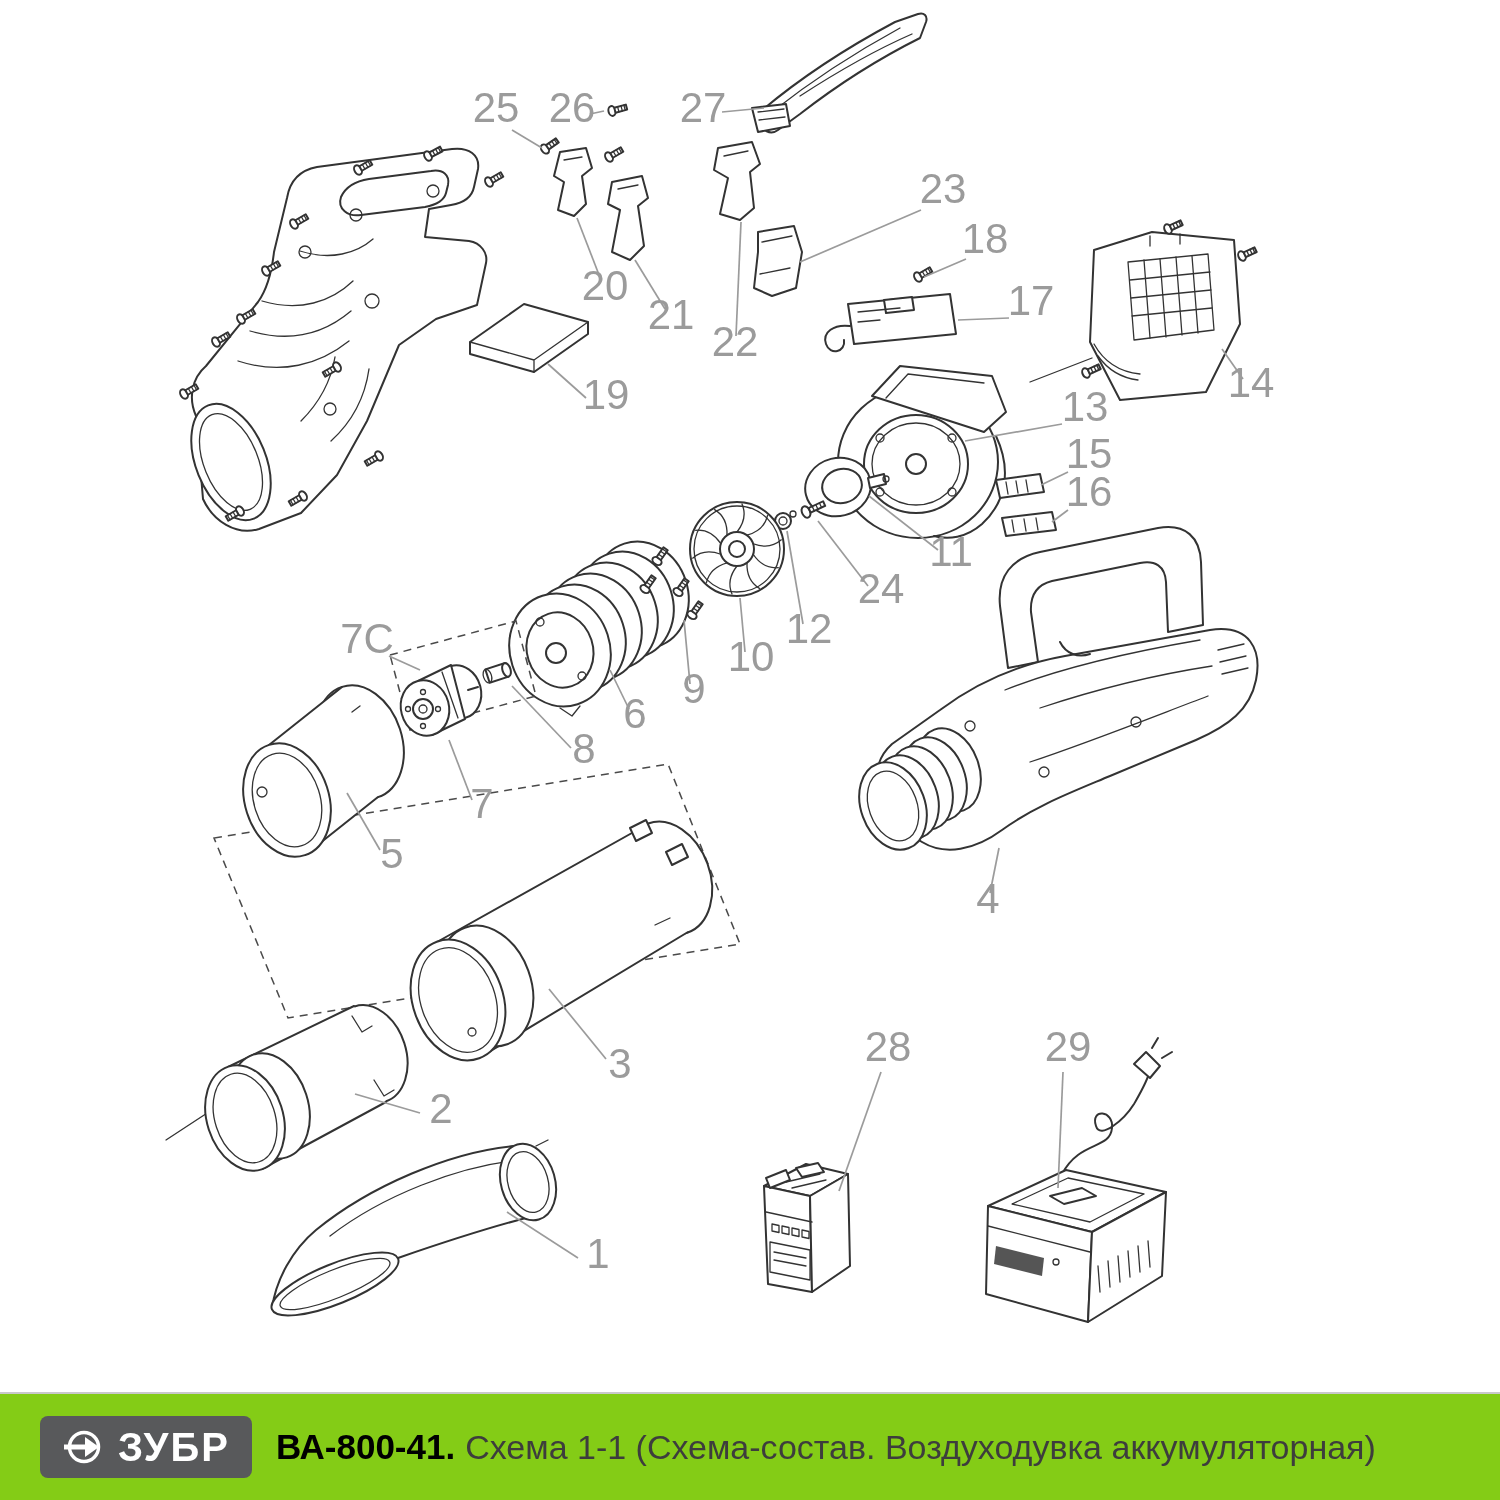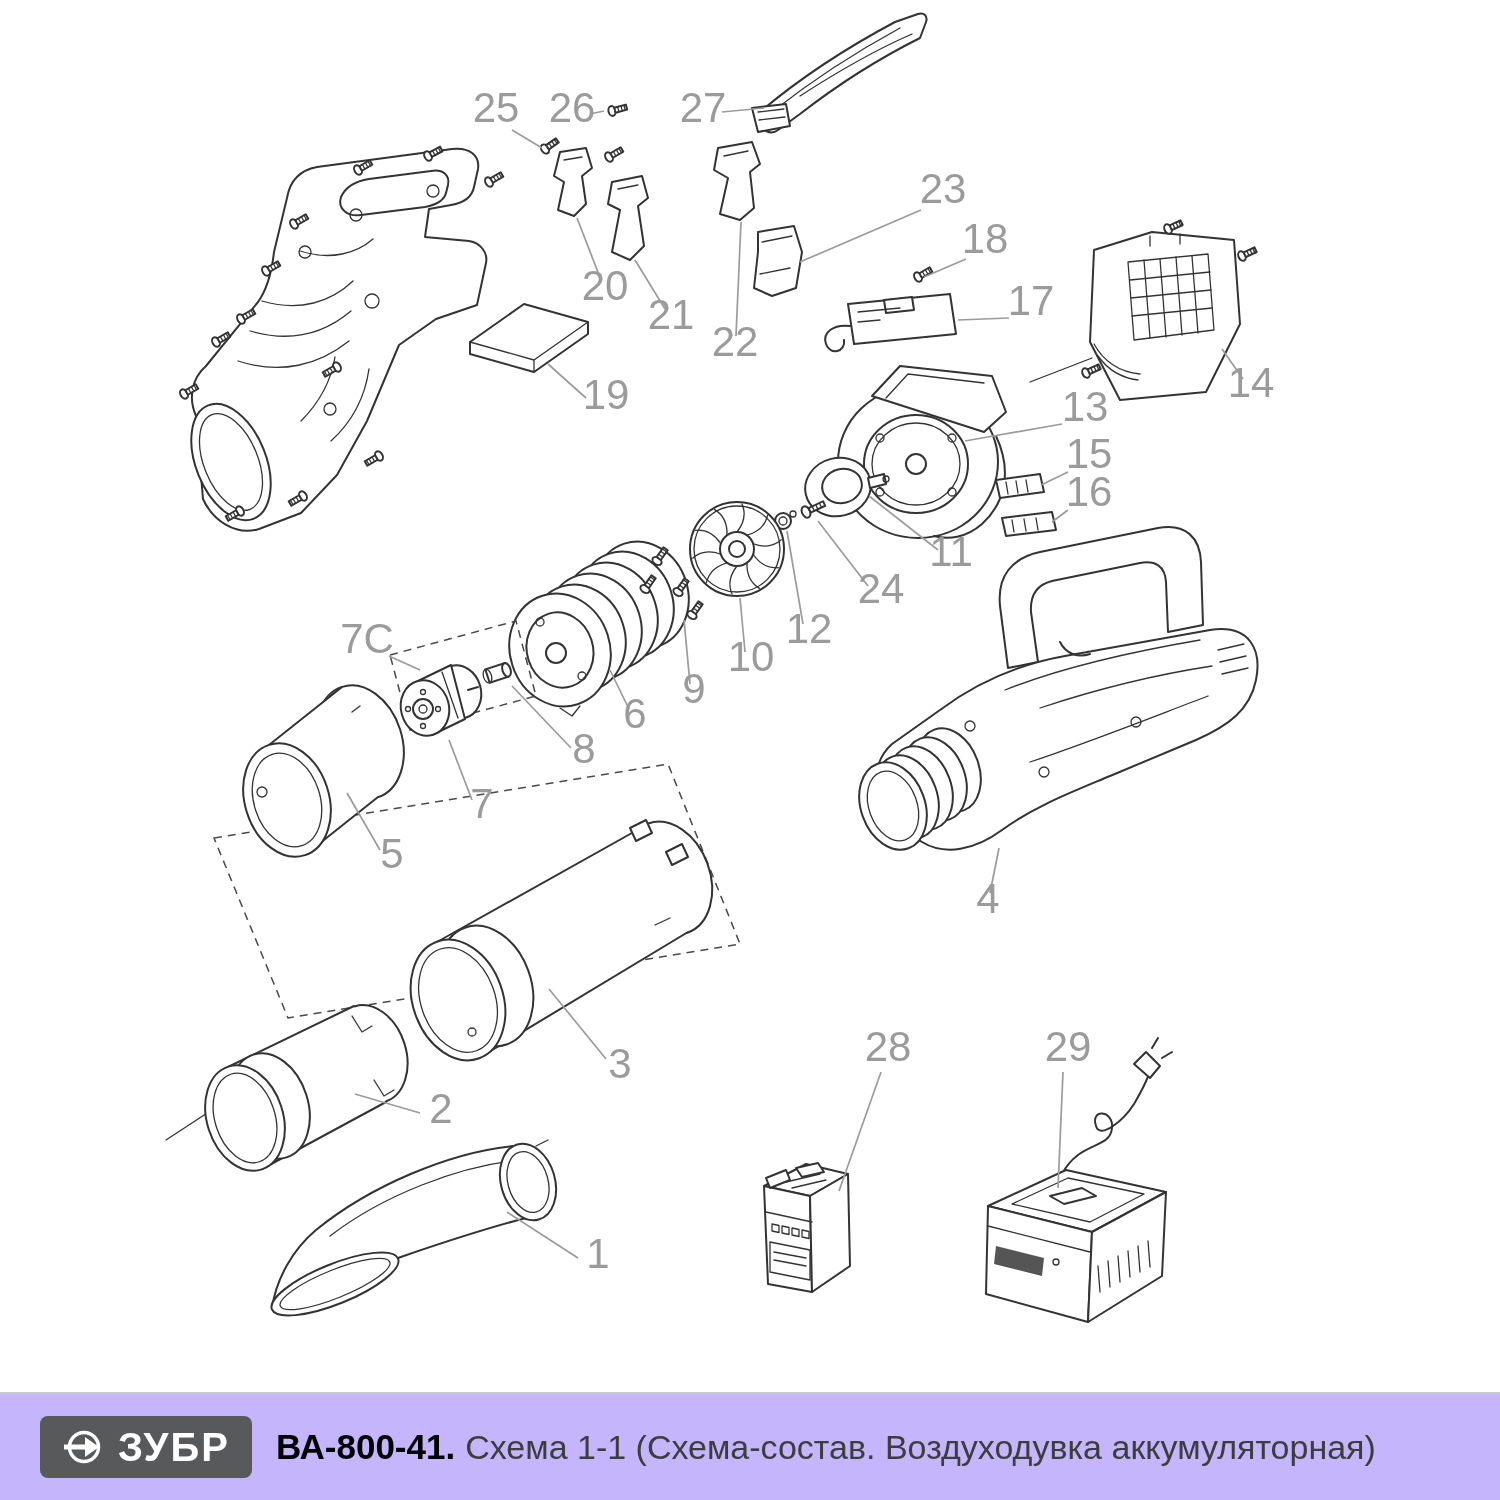--- a/index.html
+++ b/index.html
@@ -11,21 +11,21 @@
   .ln{fill:none;stroke:#333;stroke-width:2;stroke-linecap:round;stroke-linejoin:round;}
   .fw{fill:#fff;stroke:#333;stroke-width:2;stroke-linejoin:round;}
   .thin{stroke-width:1.3;}
   .dash{fill:none;stroke:#4a4a4a;stroke-width:1.5;stroke-dasharray:8 6;}
   .leader{fill:none;stroke:#9b9b9b;stroke-width:1.7;}
   .plabel{fill:#9b9b9b;font-size:42px;text-anchor:middle;
           font-family:"Liberation Sans",sans-serif;}
   .dark{fill:#555;stroke:none;}
   
   .footer{position:absolute;left:0;bottom:0;width:1500px;height:108px;
-          border-top:2px solid #c9c9c9;background:#c4b5fd;display:flex;
+          border-top:2px solid #c9c9c9;background:#84cc16;display:flex;
           align-items:center;padding-left:40px;box-sizing:border-box;}
   .logo{width:212px;height:62px;background:#58595b;border-radius:8px;
         display:flex;align-items:center;justify-content:center;gap:12px;flex:none;}
   .logo-text{color:#fff;font-weight:bold;font-size:40px;letter-spacing:2px;}
   .caption{margin-left:24px;font-size:34px;color:#3d3d3d;white-space:nowrap;}
   .model{font-weight:bold;color:#000;font-size:35px;margin-right:10px;}
 </style>
 </head>
 <body>
 

